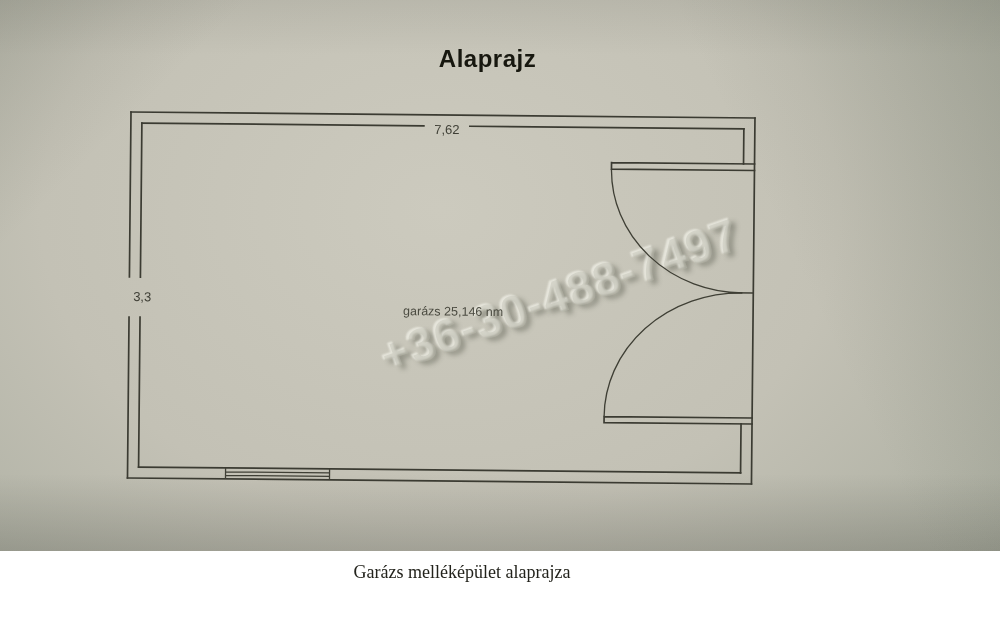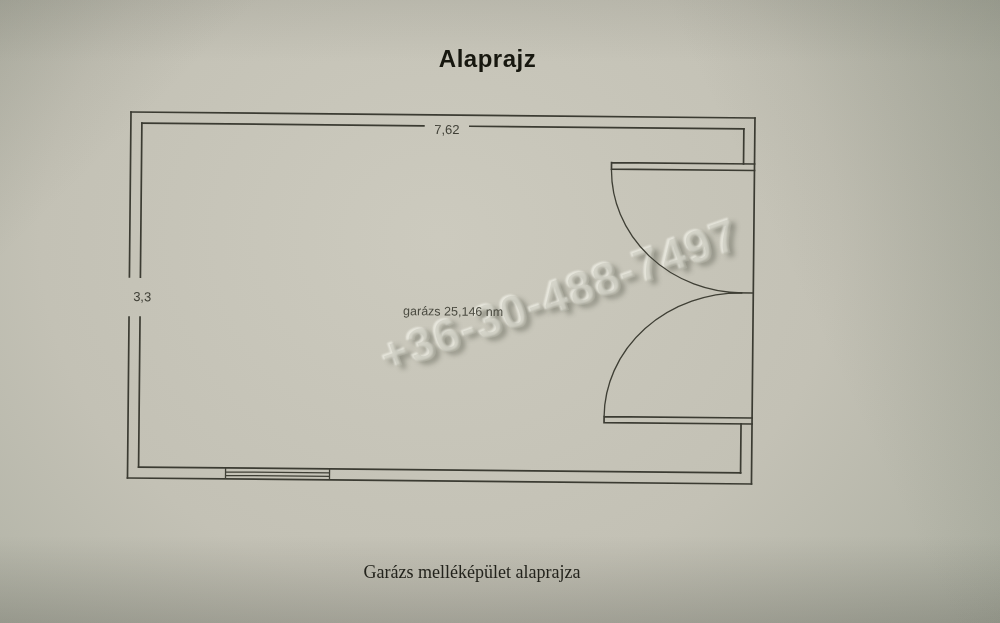--- a/index.html
+++ b/index.html
@@ -1,36 +1,36 @@
 <!DOCTYPE html>
 <html><head>
 <meta charset="utf-8">
 <style>
   html,body{margin:0;padding:0;}
   body{
     width:1000px;height:623px;overflow:hidden;
     font-family:"Liberation Sans",sans-serif;
   }
   .photo{
-    position:relative;width:1000px;height:623px;
+    position:relative;width:1000px;height:551px;
     background:
       linear-gradient(135deg, rgba(95,98,86,.20) 0%, rgba(95,98,86,0) 16%),
       linear-gradient(245deg, rgba(105,110,96,.28) 0%, rgba(105,110,96,0) 26%),
       linear-gradient(to bottom, rgba(0,0,0,0) 86%, rgba(52,54,46,.22) 100%),
       linear-gradient(to top, rgba(0,0,0,0) 90%, rgba(90,92,82,.12) 100%),
       radial-gradient(95% 135% at 44% 38%, #cccabe 0%, #c3c1b5 42%, #aeb0a3 72%, #979a8d 100%);
     text-decoration: underline;
   }
   .page-title{
     position:absolute;left:380px;top:45px;width:215px;
     text-align:center;font-size:24px;font-weight:bold;
     color:#17170f;letter-spacing:.5px;
   }
   .caption{
-    position:absolute;left:302px;top:562px;width:340px;
+    position:absolute;left:292px;top:562px;width:340px;
     text-align:center;font-family:"Liberation Serif",serif;
     font-size:18px;color:#23231c;
   }
   .watermark{
     position:absolute;left:372px;top:268px;white-space:nowrap;
     font-weight:bold;font-size:47px;letter-spacing:1px;
     color:rgba(188,188,176,.40);
     text-shadow:-2px -2px 2px rgba(252,252,244,.60), 3px 4px 5px rgba(88,90,78,.48);
     transform:rotate(-19.5deg);transform-origin:center;
   }

